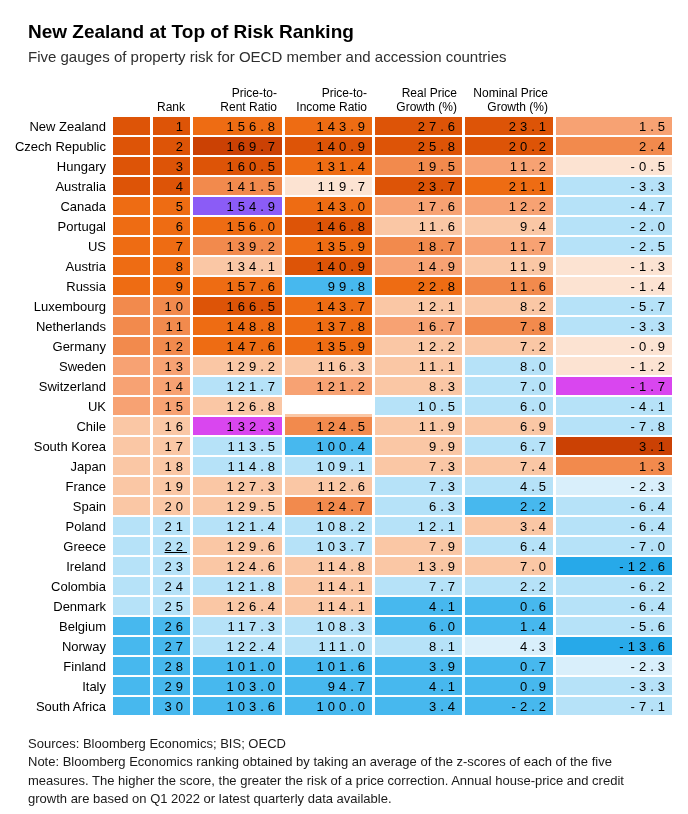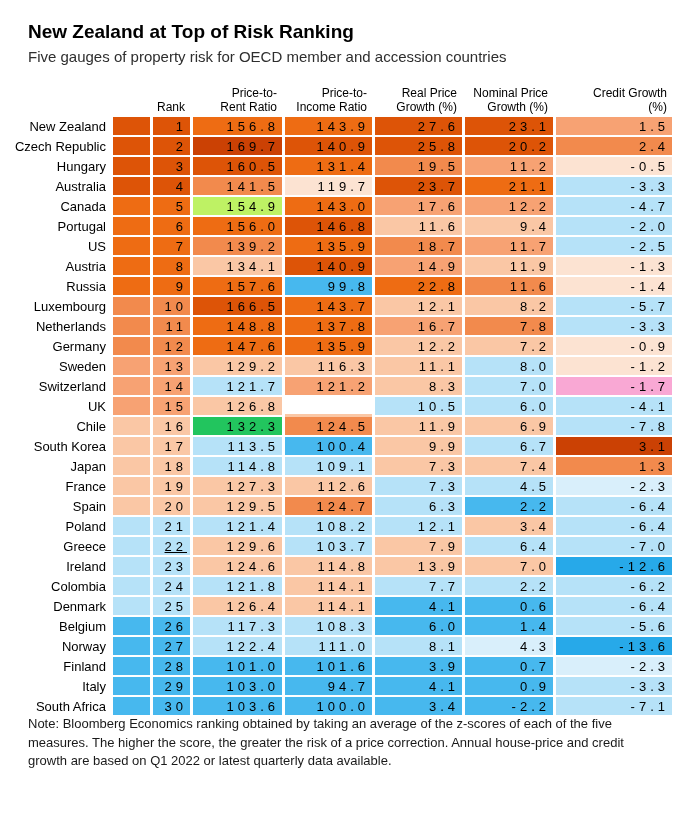--- a/index.html
+++ b/index.html
@@ -70,24 +70,20 @@
         <span>Price-to-</span>
         <span>Income Ratio</span>
       </div>
       <div class="hcell">
         <span>Real Price</span>
         <span>Growth (%)</span>
       </div>
       <div class="hcell">
         <span>Nominal Price</span>
         <span>Growth (%)</span>
-      </div>
-      <div class="hcell">
-        <span>Credit Growth</span>
-        <span>(%)</span>
       </div>
     </div>
   <div id="heat" class="grid body">
       <div class="cell labelcell">New Zealand</div>
       <div class="cell scorecell" style="background: rgb(221, 84, 7);"></div>
       <div class="cell" style="background: rgb(221, 84, 7);">1</div>
       <div class="cell" style="background: rgb(238, 108, 19);">156.8</div>
       <div class="cell" style="background: rgb(238, 108, 19);">143.9</div>
       <div class="cell" style="background: rgb(221, 84, 7);">27.6</div>
       <div class="cell" style="background: rgb(221, 84, 7);">23.1</div>
@@ -112,21 +108,21 @@
       <div class="cell scorecell" style="background: rgb(221, 84, 7);"></div>
       <div class="cell" style="background: rgb(221, 84, 7);">4</div>
       <div class="cell" style="background: rgb(242, 138, 77);">141.5</div>
       <div class="cell" style="background: rgb(252, 227, 210);">119.7</div>
       <div class="cell" style="background: rgb(221, 84, 7);">23.7</div>
       <div class="cell" style="background: rgb(238, 108, 19);">21.1</div>
       <div class="cell" style="background: rgb(182, 226, 248);">-3.3</div>
       <div class="cell labelcell">Canada</div>
       <div class="cell scorecell" style="background: rgb(238, 108, 19);"></div>
       <div class="cell" style="background: rgb(238, 108, 19);">5</div>
-      <div class="cell" style="background: #bef264;">154.9</div>
+      <div class="cell" style="background: #8b5cf6;">154.9</div>
       <div class="cell" style="background: rgb(238, 108, 19);">143.0</div>
       <div class="cell" style="background: rgb(247, 162, 115);">17.6</div>
       <div class="cell" style="background: rgb(247, 162, 115);">12.2</div>
       <div class="cell" style="background: rgb(182, 226, 248);">-4.7</div>
       <div class="cell labelcell">Portugal</div>
       <div class="cell scorecell" style="background: rgb(238, 108, 19);"></div>
       <div class="cell" style="background: rgb(238, 108, 19);">6</div>
       <div class="cell" style="background: rgb(238, 108, 19);">156.0</div>
       <div class="cell" style="background: rgb(221, 84, 7);">146.8</div>
       <div class="cell" style="background: rgb(250, 199, 165);">11.6</div>
@@ -188,33 +184,33 @@
       <div class="cell" style="background: rgb(250, 199, 165);">11.1</div>
       <div class="cell" style="background: rgb(182, 226, 248);">8.0</div>
       <div class="cell" style="background: rgb(252, 227, 210);">-1.2</div>
       <div class="cell labelcell">Switzerland</div>
       <div class="cell scorecell" style="background: rgb(247, 162, 115);"></div>
       <div class="cell" style="background: rgb(247, 162, 115);">14</div>
       <div class="cell" style="background: rgb(182, 226, 248);">121.7</div>
       <div class="cell" style="background: rgb(247, 162, 115);">121.2</div>
       <div class="cell" style="background: rgb(250, 199, 165);">8.3</div>
       <div class="cell" style="background: rgb(182, 226, 248);">7.0</div>
-      <div class="cell" style="background: #f9a8d4; padding-left: 6px;">-1.7</div>
+      <div class="cell" style="background: #d946ef; padding-left: 6px;">-1.7</div>
       <div class="cell labelcell">UK</div>
       <div class="cell scorecell" style="background: rgb(247, 162, 115);"></div>
       <div class="cell" style="background: rgb(247, 162, 115);">15</div>
       <div class="cell" style="background: rgb(250, 199, 165);">126.8</div>
       <div class="cell" style="background: rgb(250, 199, 165); margin-top: 17px;">120.1</div>
       <div class="cell" style="background: rgb(182, 226, 248);">10.5</div>
       <div class="cell" style="background: rgb(182, 226, 248);">6.0</div>
       <div class="cell" style="background: rgb(182, 226, 248);">-4.1</div>
       <div class="cell labelcell">Chile</div>
       <div class="cell scorecell" style="background: rgb(250, 199, 165);"></div>
       <div class="cell" style="background: rgb(250, 199, 165);">16</div>
-      <div class="cell" style="background: #22c55e;">132.3</div>
+      <div class="cell" style="background: #d946ef;">132.3</div>
       <div class="cell" style="background: rgb(242, 138, 77);">124.5</div>
       <div class="cell" style="background: rgb(250, 199, 165);">11.9</div>
       <div class="cell" style="background: rgb(250, 199, 165);">6.9</div>
       <div class="cell" style="background: rgb(182, 226, 248);">-7.8</div>
       <div class="cell labelcell">South Korea</div>
       <div class="cell scorecell" style="background: rgb(250, 199, 165);"></div>
       <div class="cell" style="background: rgb(250, 199, 165);">17</div>
       <div class="cell" style="background: rgb(182, 226, 248);">113.5</div>
       <div class="cell" style="background: rgb(71, 184, 238);">100.4</div>
       <div class="cell" style="background: rgb(250, 199, 165);">9.9</div>
@@ -319,14 +315,15 @@
       <div class="cell labelcell">South Africa</div>
       <div class="cell scorecell" style="background: rgb(71, 184, 238);"></div>
       <div class="cell" style="background: rgb(71, 184, 238);">30</div>
       <div class="cell" style="background: rgb(71, 184, 238);">103.6</div>
       <div class="cell" style="background: rgb(71, 184, 238);">100.0</div>
       <div class="cell" style="background: rgb(71, 184, 238);">3.4</div>
       <div class="cell" style="background: rgb(71, 184, 238);">-2.2</div>
       <div class="cell" style="background: rgb(182, 226, 248);">-7.1</div>
     </div>
 
+  <p class="src">Sources: Bloomberg Economics; BIS; OECD</p>
   <p class="note">Note: Bloomberg Economics ranking obtained by taking an average of the z-scores of each of the five measures. The higher the score, the greater the risk of a price correction. Annual house-price and credit growth are based on Q1 2022 or latest quarterly data available.</p>
 </div>
 
 </body></html>

